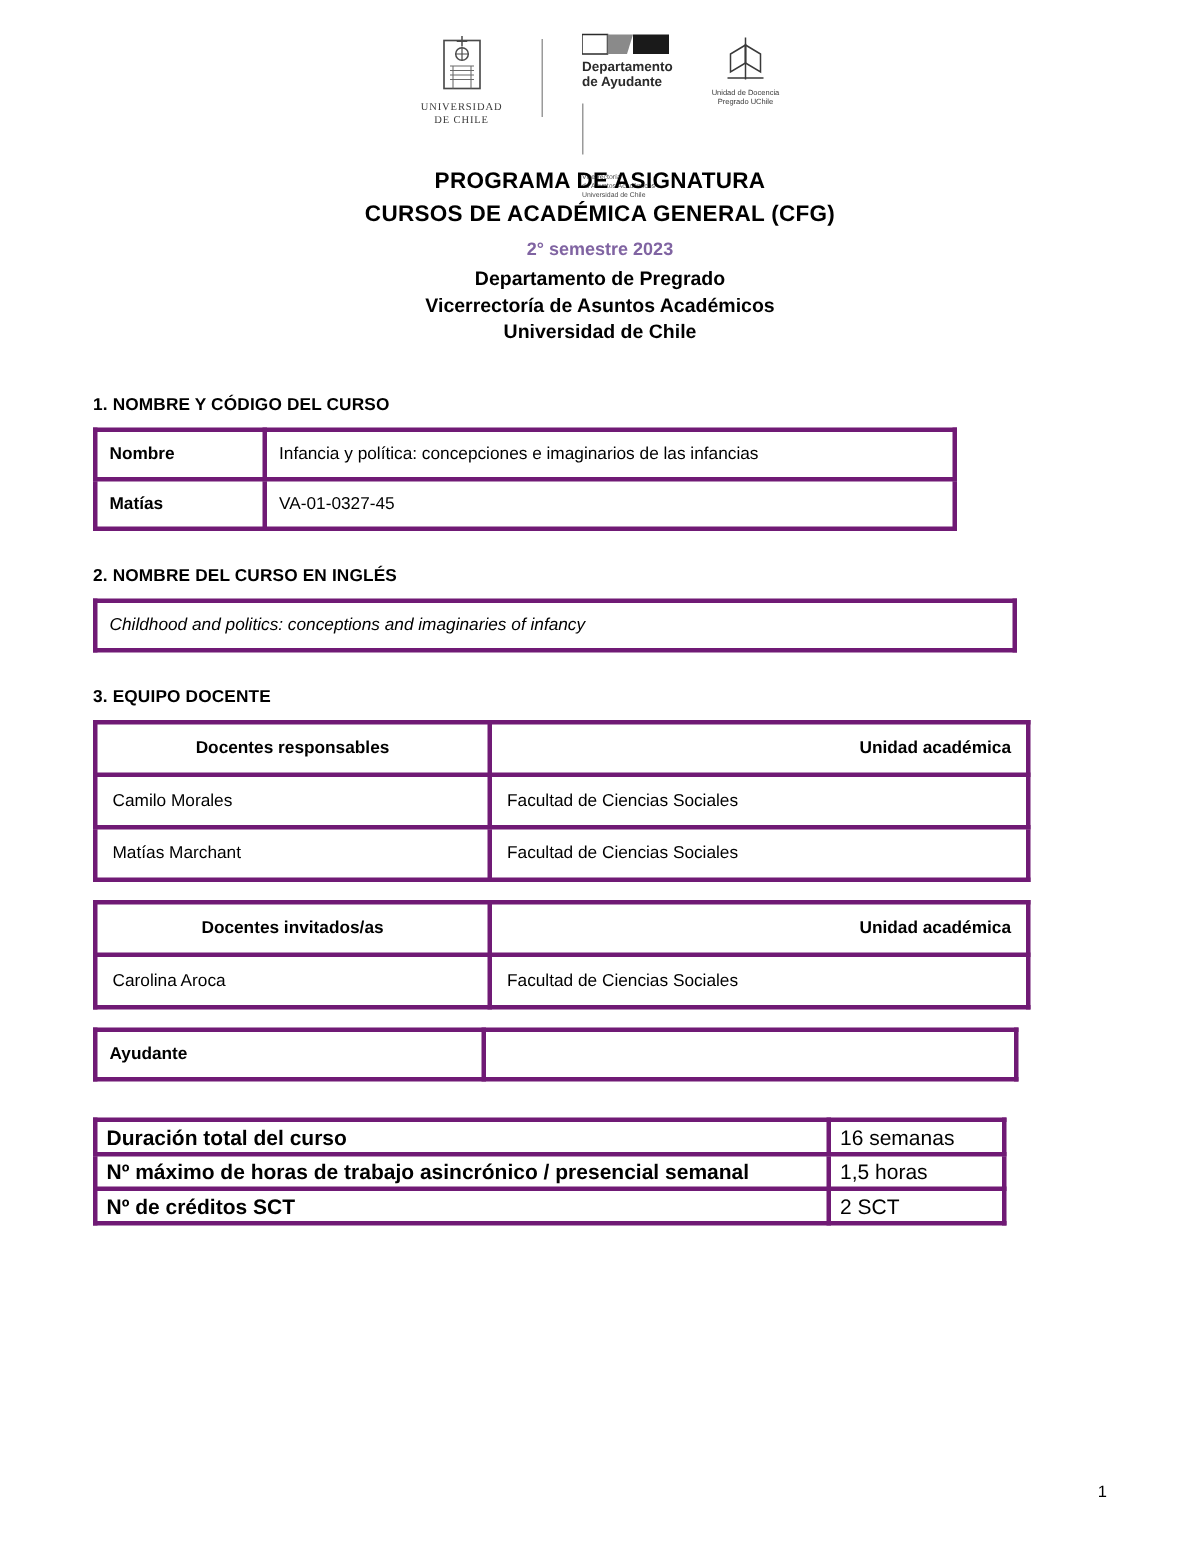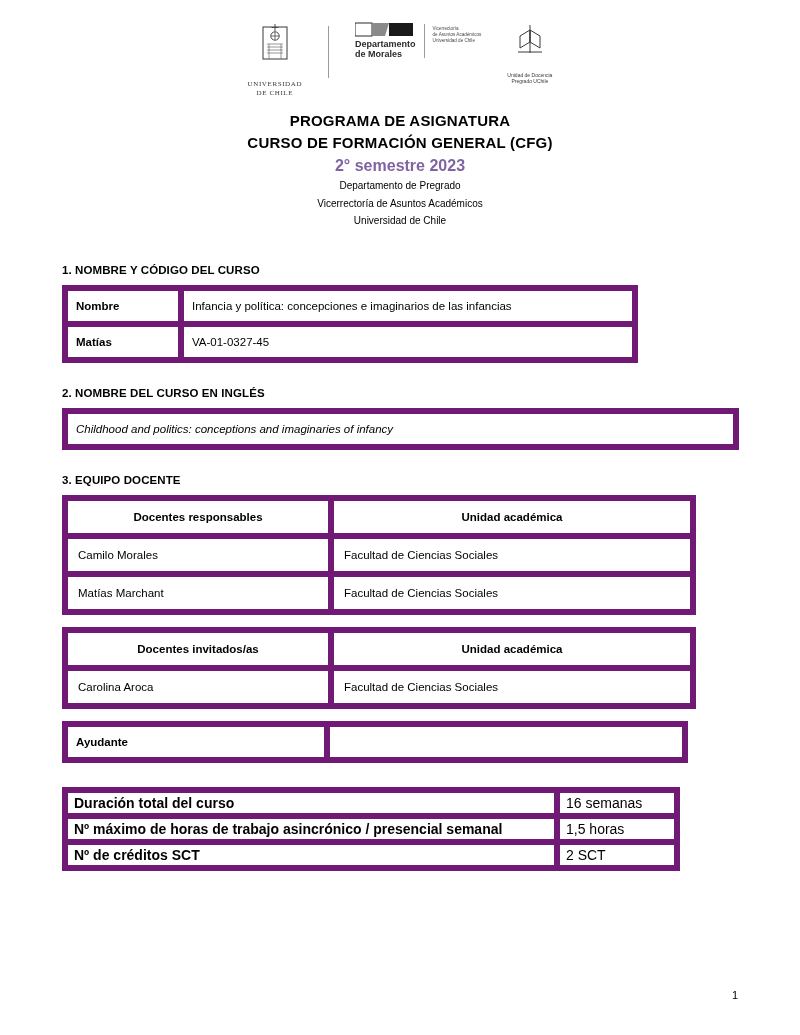--- a/index.html
+++ b/index.html
@@ -30,21 +30,20 @@
     align-items: flex-start;
     gap: 26px;
     height: 72px;
     margin-bottom: 16px;
   }
   .logo {
     display: flex;
     flex-direction: column;
     align-items: center;
     justify-content: flex-start;
-    gap: 13px;
   }
   .logo-uch-mark {
     width: 36px;
     height: 42px;
     display: block;
   }
   .logo-uch-text {
     margin-top: 3px;
     font-size: 7px;
     line-height: 8.5px;
@@ -56,20 +55,21 @@
   .logo-sep {
     width: 1px;
     background: #9a9a9a;
     height: 52px;
     margin-top: 4px;
   }
   .logo-dep {
     display: flex;
     align-items: flex-start;
     gap: 8px;
+    flex-direction: column;
   }
   .logo-dep-left {
     display: flex;
     flex-direction: column;
     align-items: flex-start;
   }
   .dep-bars {
     width: 58px;
     height: 15px;
     display: block;
@@ -104,74 +104,75 @@
     text-align: center;
     margin-bottom: 34px;
   }
   .title-main {
     font-size: 15px;
     font-weight: bold;
     line-height: 22px;
     letter-spacing: 0.2px;
   }
   .title-term {
-    font-size: 16px;
+    font-size: 12px;
     font-weight: bold;
     color: #8064a2;
     line-height: 22px;
     margin-top: 1px;
   }
   .title-sub {
-    font-size: 10px;
+    font-size: 13px;
     line-height: 16.5px;
     margin-top: 1px;
+    font-weight: bold;
   }
 
   
   .section-head {
     font-size: 11.5px;
     font-weight: bold;
     margin: 0 0 9px 0;
     letter-spacing: 0.1px;
   }
   .sp-1 { margin-top: 0; }
   .gap-24 { height: 24px; }
   .gap-12 { height: 12px; }
 
   table {
     border-collapse: collapse;
     table-layout: fixed;
     font-size: 11.5px;
   }
   table td, table th {
-    border: 6px solid #701a75;
+    border: 3px solid #701a75;
     padding: 5px 8px;
     text-align: left;
     font-weight: normal;
     vertical-align: middle;
     height: 20px;
   }
 
   
   .t-nombre { width: 576px; margin-left: 0; }
   .t-nombre td.lbl { width: 94px; font-weight: bold; }
 
   
-  .t-english { width: 677px; }
+  .t-english { width: 616px; }
   .t-english td { font-style: italic; }
 
   
   .t-docentes { width: 576px; border-radius: 17px; }
   .t-docentes th {
     font-weight: bold;
     text-align: center;
   }
   .t-docentes td, .t-docentes th { padding: 6px 10px; }
   .t-docentes .c1 { width: 240px; }
-  .t-docentes .c2 { width: 336px; }
+  .t-docentes .c2 { width: 336px; text-align: right; }
   .t-ayudante { width: 576px; }
   .t-ayudante td.lbl { width: 240px; font-weight: bold; }
   .t-ayudante td.val { width: 336px; }
 
   
   .t-carga { width: 576px; font-size: 14px; }
   .t-carga td { padding: 2px 6px; height: 15px; }
   .t-carga td.k { width: 474px; font-weight: bold; }
   .t-carga td.v { width: 102px; }
 
@@ -208,21 +209,21 @@
 
     <div class="logo-dep">
       <div class="logo-dep-left">
         <svg class="dep-bars" viewBox="0 0 58 15">
           <rect x="0" y="1" width="17" height="13" fill="#ffffff" stroke="#2b2b2b" stroke-width="1"></rect>
           <polygon points="17,1 34,1 30,14 17,14" fill="#8a8a8a"></polygon>
           <rect x="34" y="1" width="24" height="13" fill="#1a1a1a"></rect>
         </svg>
         <div class="dep-title">
           <div>Departamento</div>
-          <div>de Morales</div>
+          <div>de Ayudante</div>
         </div>
       </div>
       <div class="logo-sep" style="height:34px;margin-top:2px;"></div>
       <div class="dep-sub">
         <div>Vicerrectoría</div>
         <div>de Asuntos Académicos</div>
         <div>Universidad de Chile</div>
       </div>
     </div>
 
@@ -237,21 +238,21 @@
       </svg>
       <div class="ud-text">
         <div>Unidad de Docencia</div>
         <div>Pregrado UChile</div>
       </div>
     </div>
   </div>
 
   <div class="title-block">
     <div class="title-main">PROGRAMA DE ASIGNATURA</div>
-    <div class="title-main">CURSO DE FORMACIÓN GENERAL (CFG)</div>
+    <div class="title-main">CURSOS DE ACADÉMICA GENERAL (CFG)</div>
     <div class="title-term">2° semestre 2023</div>
     <div class="title-sub">Departamento de Pregrado</div>
     <div class="title-sub">Vicerrectoría de Asuntos Académicos</div>
     <div class="title-sub">Universidad de Chile</div>
   </div>
 
   <div class="section-head sp-1">1. NOMBRE Y CÓDIGO DEL CURSO</div>
   <table class="t-nombre">
     <tbody>
         <tr>

